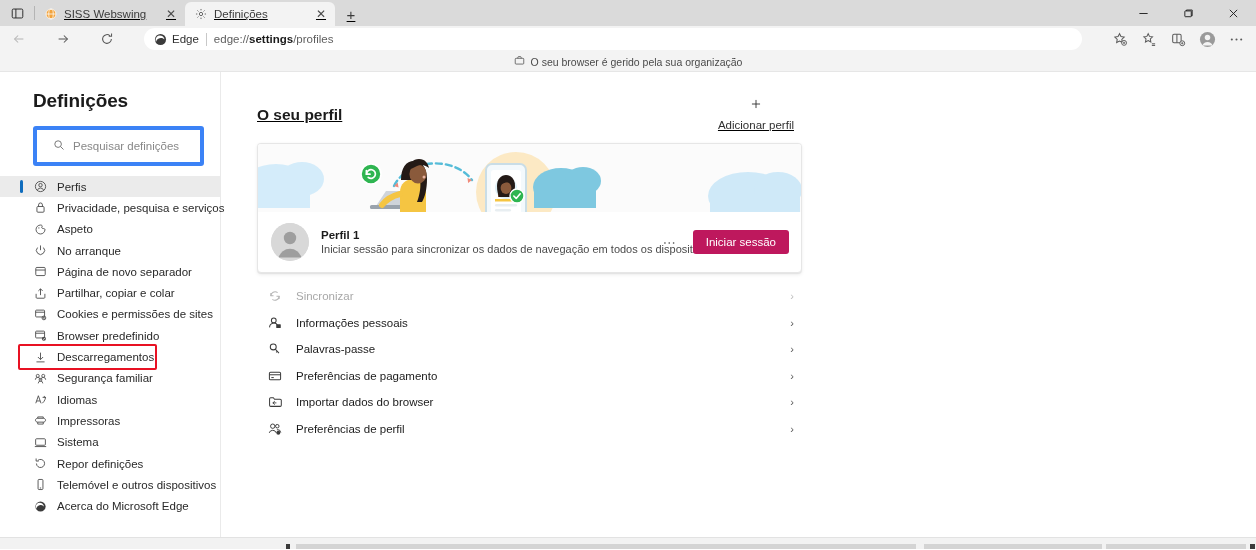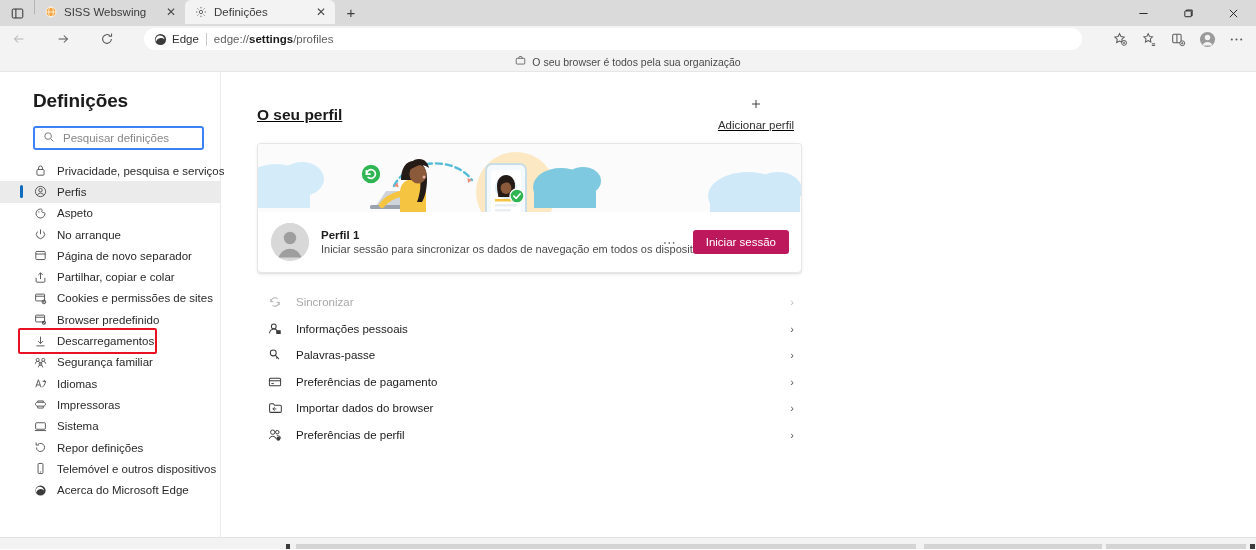--- a/index.html
+++ b/index.html
@@ -6,22 +6,23 @@
   html, body {
     width: 1256px; height: 550px;
     font-family: "Liberation Sans", sans-serif;
     background: #ffffff;
     overflow: hidden;
   }
 
   
   .tabstrip {
     height: 26px; background: #dadada;
-    display: flex; align-items: flex-start;
+    display: flex; align-items: flex-end;
     position: relative;
+    text-decoration: underline;
   }
   .tab-ctrl-btn {
     width: 34px; height: 26px;
     display: flex; align-items: center; justify-content: center;
     color: #2b2b2b;
   }
   .tab-sep { width: 1px; height: 14px; background: #b4b4b4; margin-bottom: 6px; }
   .tab {
     height: 24px; display: flex; align-items: center;
     padding: 0 6px 0 9px; gap: 7px;
@@ -104,24 +105,24 @@
   .sidebar {
     width: 221px; flex: 0 0 221px;
     border-right: 1px solid #eaeaea;
     padding: 18px 0 0 0; background: #ffffff;
   }
   .settings-title {
     font-size: 19px; font-weight: 600; color: #1b1b1b;
     padding: 0 0 14px 33px; letter-spacing: -0.1px;
   }
   .searchbox {
-    margin: 0 16px 10px 33px; height: 24px;
-    border: 2px solid #3b82f6; border-radius: 3px;
+    margin: 0 16px 10px 33px; height: 40px;
+    border: 4px solid #3b82f6; border-radius: 3px;
     display: flex; align-items: center; gap: 8px;
-    padding: 0 8px; background: #fff;
+    padding: 0 16px; background: #fff;
   }
   .search-ph { font-size: 11.5px; color: #888888; }
   .nav { display: flex; flex-direction: column; }
   .nav-item {
     height: 21.3px; display: flex; align-items: center;
     gap: 10px; padding-left: 33px; position: relative;
     font-size: 11.5px; color: #292929;
   }
   .nav-item.selected { background: #ebebeb; }
   .nav-item.selected::before {
@@ -184,21 +185,21 @@
     color: #5a5a5a; font-size: 13px; letter-spacing: 1px;
     border-radius: 3px;
   }
   .signin-btn {
     background: #be185d; color: #ffffff;
     font-size: 11.5px; padding: 6px 13px;
     border-radius: 3px; border: none; white-space: nowrap;
   }
 
   
-  .rows { margin-top: 16px; }
+  .rows { margin-top: 10px; }
   .row {
     height: 26.5px; display: flex; align-items: center;
     gap: 14px; padding: 0 8px 0 10px;
     border-radius: 3px; color: #1b1b1b;
   }
   .row.disabled { color: #a8a8a8; }
   .row-icon {
     width: 15px; height: 15px; flex: 0 0 15px;
     display: flex; align-items: center; justify-content: center;
     color: #3b3b3b;
@@ -347,59 +348,59 @@
   </div>
 </div>
 
 <div class="orgbar">
   <span>
     <svg width="11" height="11" viewBox="0 0 16 16" fill="none" stroke="#4a4a4a" stroke-width="1.1">
       <rect x="1.8" y="4.8" width="12.4" height="8.4" rx="1.2"></rect>
       <path d="M5.6 4.8V3.4c0-.6.5-1.1 1.1-1.1h2.6c.6 0 1.1.5 1.1 1.1v1.4"></path>
     </svg>
   </span>
-  <span>O seu browser é todos pela sua organização</span>
+  <span>O seu browser é gerido pela sua organização</span>
 </div>
 
 <div class="page">
 
   <div class="sidebar">
     <div class="settings-title">Definições</div>
 
     <div class="searchbox">
       <span>
         <svg width="12" height="12" viewBox="0 0 16 16" fill="none" stroke="#6a6a6a" stroke-width="1.2">
           <circle cx="6.8" cy="6.8" r="4.4"></circle>
             <line x1="10.2" y1="10.2" x2="14" y2="14"></line>
         </svg>
       </span>
       <span class="search-ph">Pesquisar definições</span>
     </div>
 
     <div class="nav">
 
-      <div class="nav-item">
-        <span class="nav-icon">
-          <svg width="13" height="13" viewBox="0 0 16 16" fill="none" stroke="currentColor" stroke-width="1.1">
-            <rect x="3.6" y="6.8" width="8.8" height="7" rx="1.2"></rect>
-              <path d="M5.6 6.8V4.8a2.4 2.4 0 0 1 4.8 0v2"></path>
-          </svg>
-        </span>
-        <span class="nav-label">Privacidade, pesquisa e serviços</span>
-      </div>
-
       <div class="nav-item selected">
         <span class="nav-icon">
           <svg width="13" height="13" viewBox="0 0 16 16" fill="none" stroke="currentColor" stroke-width="1.1">
             <circle cx="8" cy="8" r="6.3"></circle>
               <circle cx="8" cy="6.3" r="2.1"></circle>
               <path d="M4.2 12.6a4 4 0 0 1 7.6 0"></path>
           </svg>
         </span>
         <span class="nav-label">Perfis</span>
+      </div>
+
+      <div class="nav-item">
+        <span class="nav-icon">
+          <svg width="13" height="13" viewBox="0 0 16 16" fill="none" stroke="currentColor" stroke-width="1.1">
+            <rect x="3.6" y="6.8" width="8.8" height="7" rx="1.2"></rect>
+              <path d="M5.6 6.8V4.8a2.4 2.4 0 0 1 4.8 0v2"></path>
+          </svg>
+        </span>
+        <span class="nav-label">Privacidade, pesquisa e serviços</span>
       </div>
 
       <div class="nav-item">
         <span class="nav-icon">
           <svg width="13" height="13" viewBox="0 0 16 16" fill="none" stroke="currentColor" stroke-width="1.1">
             <path d="M13.5 8A5.5 5.5 0 1 1 8 2.5c2 0 2.6 1.3 1.8 2.3-.7 1 .1 2 1.3 2 1 0 2.4.2 2.4 1.2z"></path>
             <circle cx="6" cy="6" r="0.7" fill="currentColor" stroke="none"></circle>
           </svg>
         </span>
         <span class="nav-label">Aspeto</span>

